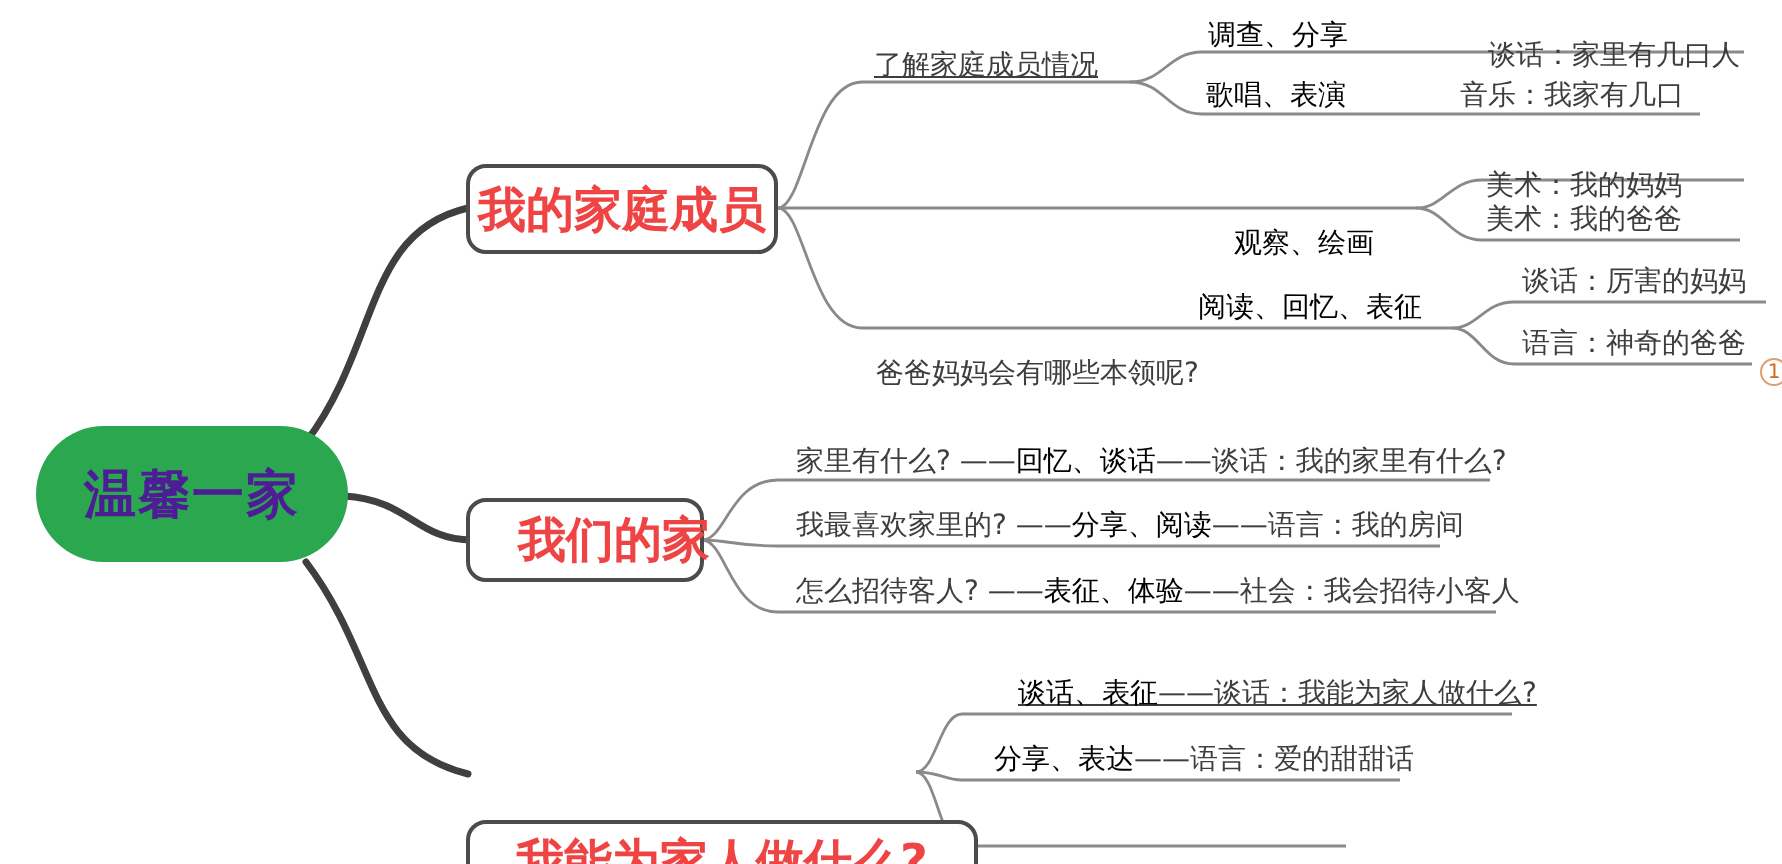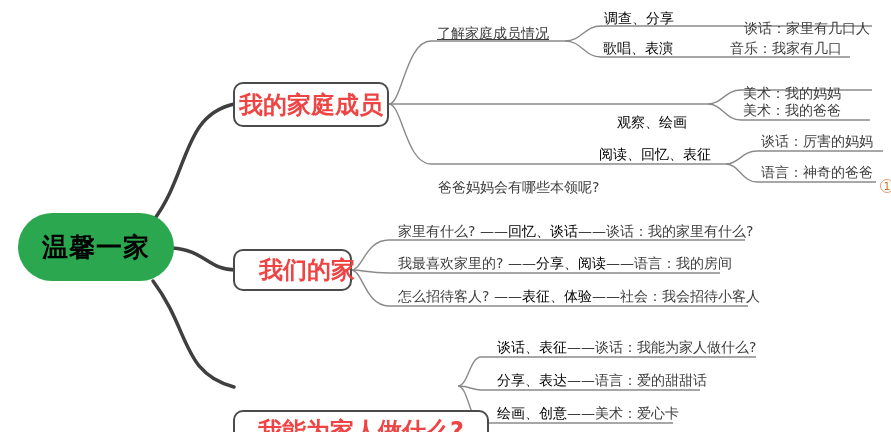--- a/index.html
+++ b/index.html
@@ -9,21 +9,21 @@
     overflow:hidden;
     background:#ffffff;
     font-family:"DejaVu Sans","Liberation Sans",sans-serif;
     color:#3e3e3e;
   }
   #wires{position:absolute;left:0;top:0;width:891px;height:432px;}
   .root-node{
     position:absolute;left:18px;top:213px;width:156px;height:68px;
     background:#2ba84f;border-radius:34px;
     display:flex;align-items:center;justify-content:center;
-    color:#000000;font-size:26px;font-weight:bold;letter-spacing:1px;
+    color:#4c1d95;font-size:26px;font-weight:bold;letter-spacing:1px;
   }
   .topic-box{
     position:absolute;background:#ffffff;
     border:2.5px solid #4b4b4b;border-radius:10px;
     display:flex;align-items:center;justify-content:center;
     font-size:24px;font-weight:bold;color:#ef4444;
     box-sizing:border-box;white-space:nowrap;
   }
   .box1{left:233px;top:82px;width:156px;height:45px;}
   .box2{left:233px;top:249px;width:119px;height:42px;padding-left:29px;}
@@ -114,23 +114,20 @@
   <div class="label" style="left:398px;top:223px;">
     <span>家里有什么? </span><span>——</span><span class="red">回忆、谈话</span><span>——</span><span>谈话：我的家里有什么?</span>
   </div>
   <div class="label" style="left:398px;top:255px;">
     <span>我最喜欢家里的? </span><span>——</span><span class="red">分享、阅读</span><span>——</span><span>语言：我的房间</span>
   </div>
   <div class="label" style="left:398px;top:288px;">
     <span>怎么招待客人? </span><span>——</span><span class="red">表征、体验</span><span>——</span><span>社会：我会招待小客人</span>
   </div>
 
-  <div class="label" style="left:497px;top:339px;">
+  <div class="label" style="left:509px;top:339px;text-decoration:underline;">
     <span class="red">谈话、表征</span><span>——</span><span>谈话：我能为家人做什么?</span>
   </div>
   <div class="label" style="left:497px;top:372px;">
     <span class="red">分享、表达</span><span>——</span><span>语言：爱的甜甜话</span>
   </div>
-  <div class="label" style="left:497px;top:405px;">
-    <span class="red">绘画、创意</span><span>——</span><span>美术：爱心卡</span>
-  </div>
 
 </div>
 
 </body></html>

